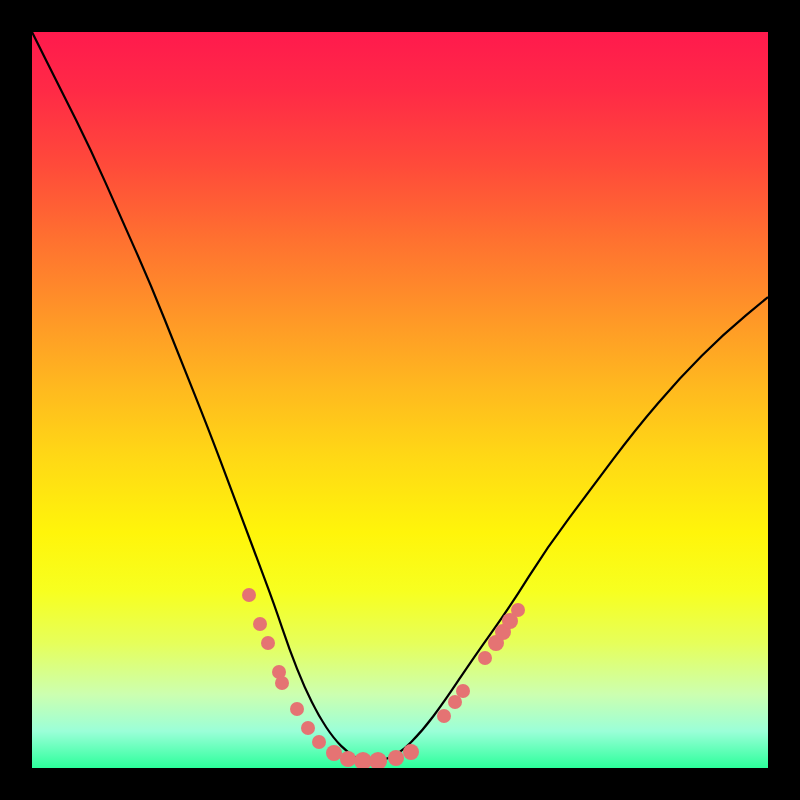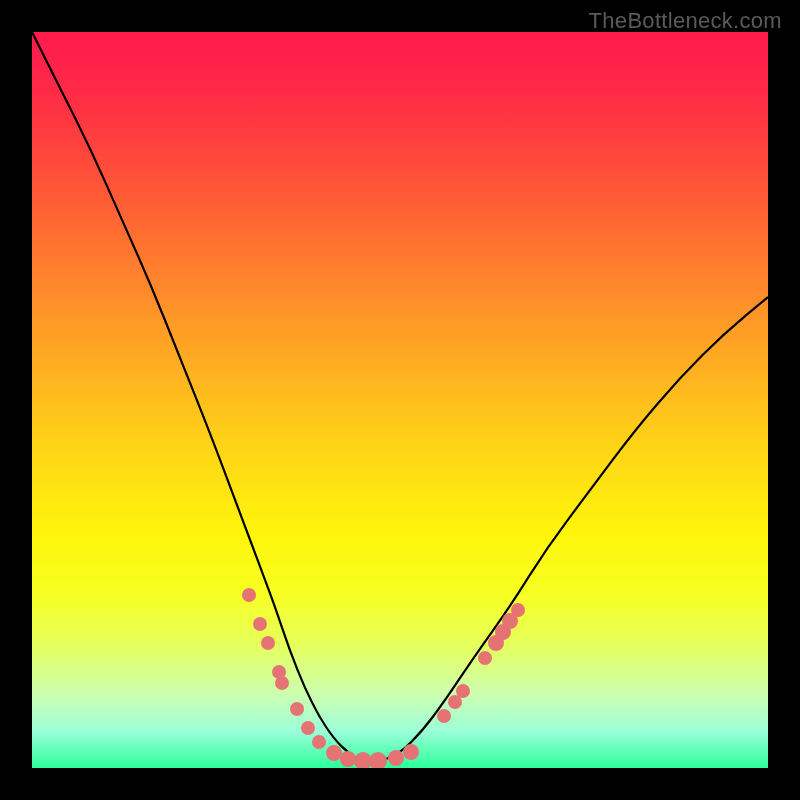--- a/index.html
+++ b/index.html
@@ -105,14 +105,13 @@
         <div class="marker" style="left: 423.2px; top: 669.76px; width: 14px; height: 14px; background: rgb(229, 115, 115);"></div>
         <div class="marker" style="left: 430.56px; top: 658.72px; width: 14px; height: 14px; background: rgb(229, 115, 115);"></div>
         <div class="marker" style="left: 452.64px; top: 625.6px; width: 14px; height: 14px; background: rgb(229, 115, 115);"></div>
         <div class="marker" style="left: 463.68px; top: 610.88px; width: 16px; height: 16px; background: rgb(229, 115, 115);"></div>
         <div class="marker" style="left: 471.04px; top: 599.84px; width: 16px; height: 16px; background: rgb(229, 115, 115);"></div>
         <div class="marker" style="left: 478.4px; top: 588.8px; width: 16px; height: 16px; background: rgb(229, 115, 115);"></div>
         <div class="marker" style="left: 485.76px; top: 577.76px; width: 14px; height: 14px; background: rgb(229, 115, 115);"></div>
       </div>
   </div>
 
-  <div class="watermark">TheBottleneck.com</div>
 </div>
 
 </body></html>

